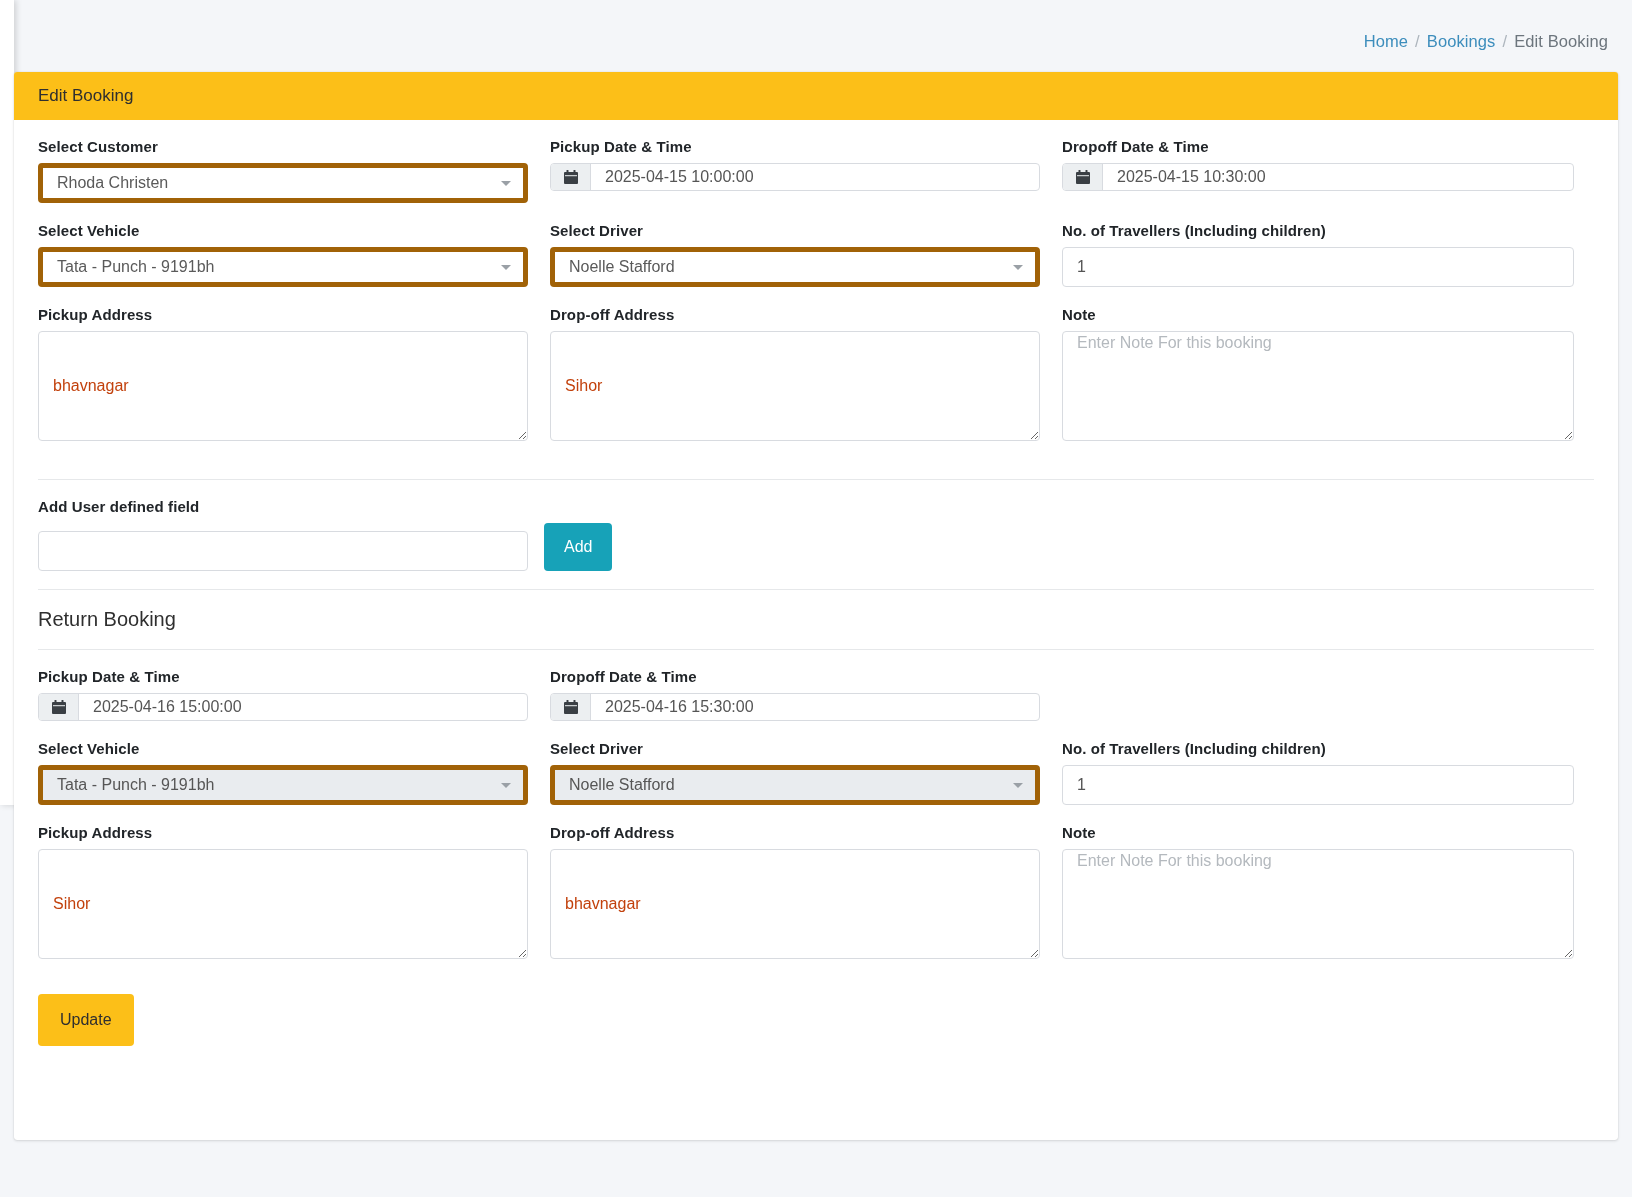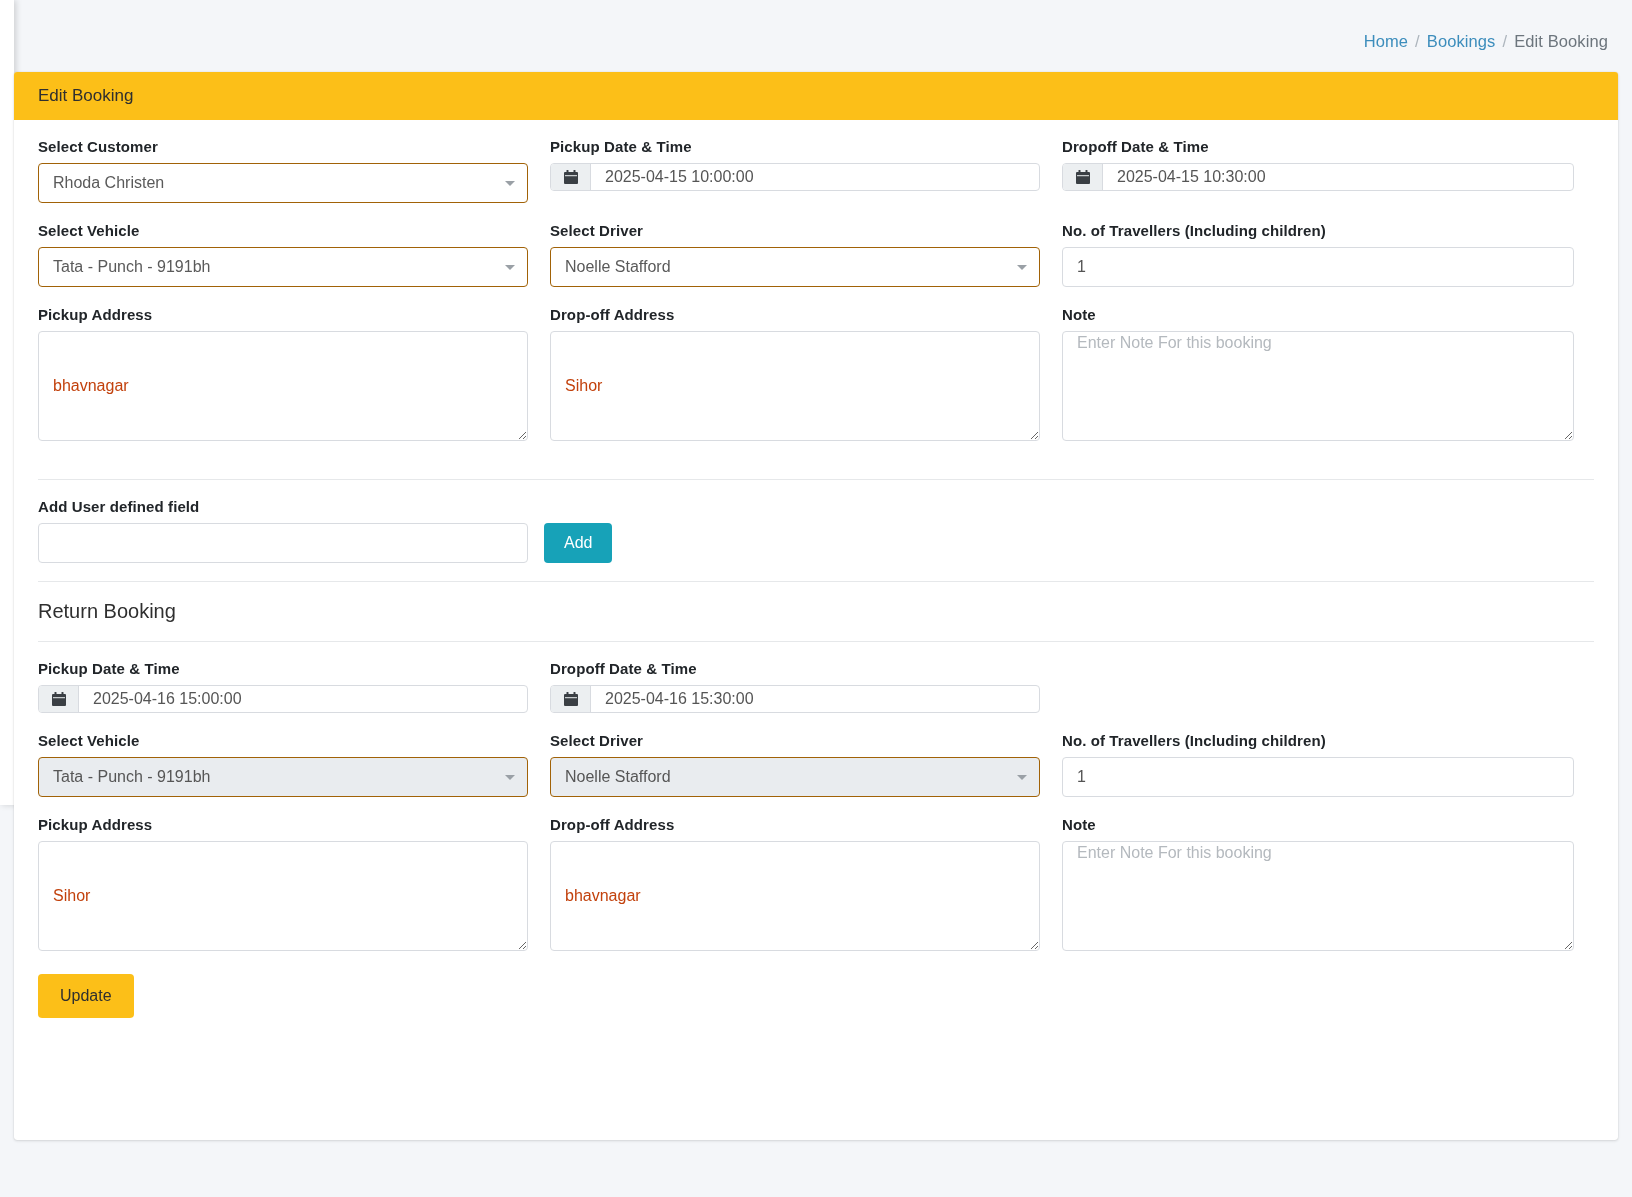--- a/index.html
+++ b/index.html
@@ -76,21 +76,21 @@
     margin: 0 0 8px 0;
     letter-spacing: 0.1px;
   }
 
   .ctl-wrap { margin-bottom: 16px; }
 
   
   .select2 {
     position: relative;
     height: 40px;
-    border: 1px solid #a16207;
+    border: 5px solid #a16207;
     border-radius: 4px;
     background: #fff;
     display: flex;
     align-items: center;
     padding: 0 26px 0 14px;
     font-size: 16px;
     color: #5a5a5a;
   }
   .select2.disabled { background: #e9ecef; color: #565656; }
   .select2 .caret {
@@ -176,30 +176,30 @@
   .btn {
     border: none;
     border-radius: 4px;
     cursor: pointer;
     font-family: "Liberation Sans", sans-serif;
   }
   .btn-add {
     background: #17a2b8;
     color: #fff;
     font-size: 16px;
-    height: 40px;
+    height: 48px;
     padding: 0 20px;
   }
   .btn-update {
     background: #fcbf18;
     color: #2f2f2f;
     font-size: 16px;
-    height: 44px;
+    height: 52px;
     padding: 0 22px;
-    margin-top: 0;
+    margin-top: 12px;
   }
   .section-title {
     font-size: 20px;
     color: #2f2f2f;
     font-weight: 400;
     margin: 0 0 4px 0;
   }
 </style>
 </head>
 <body>

